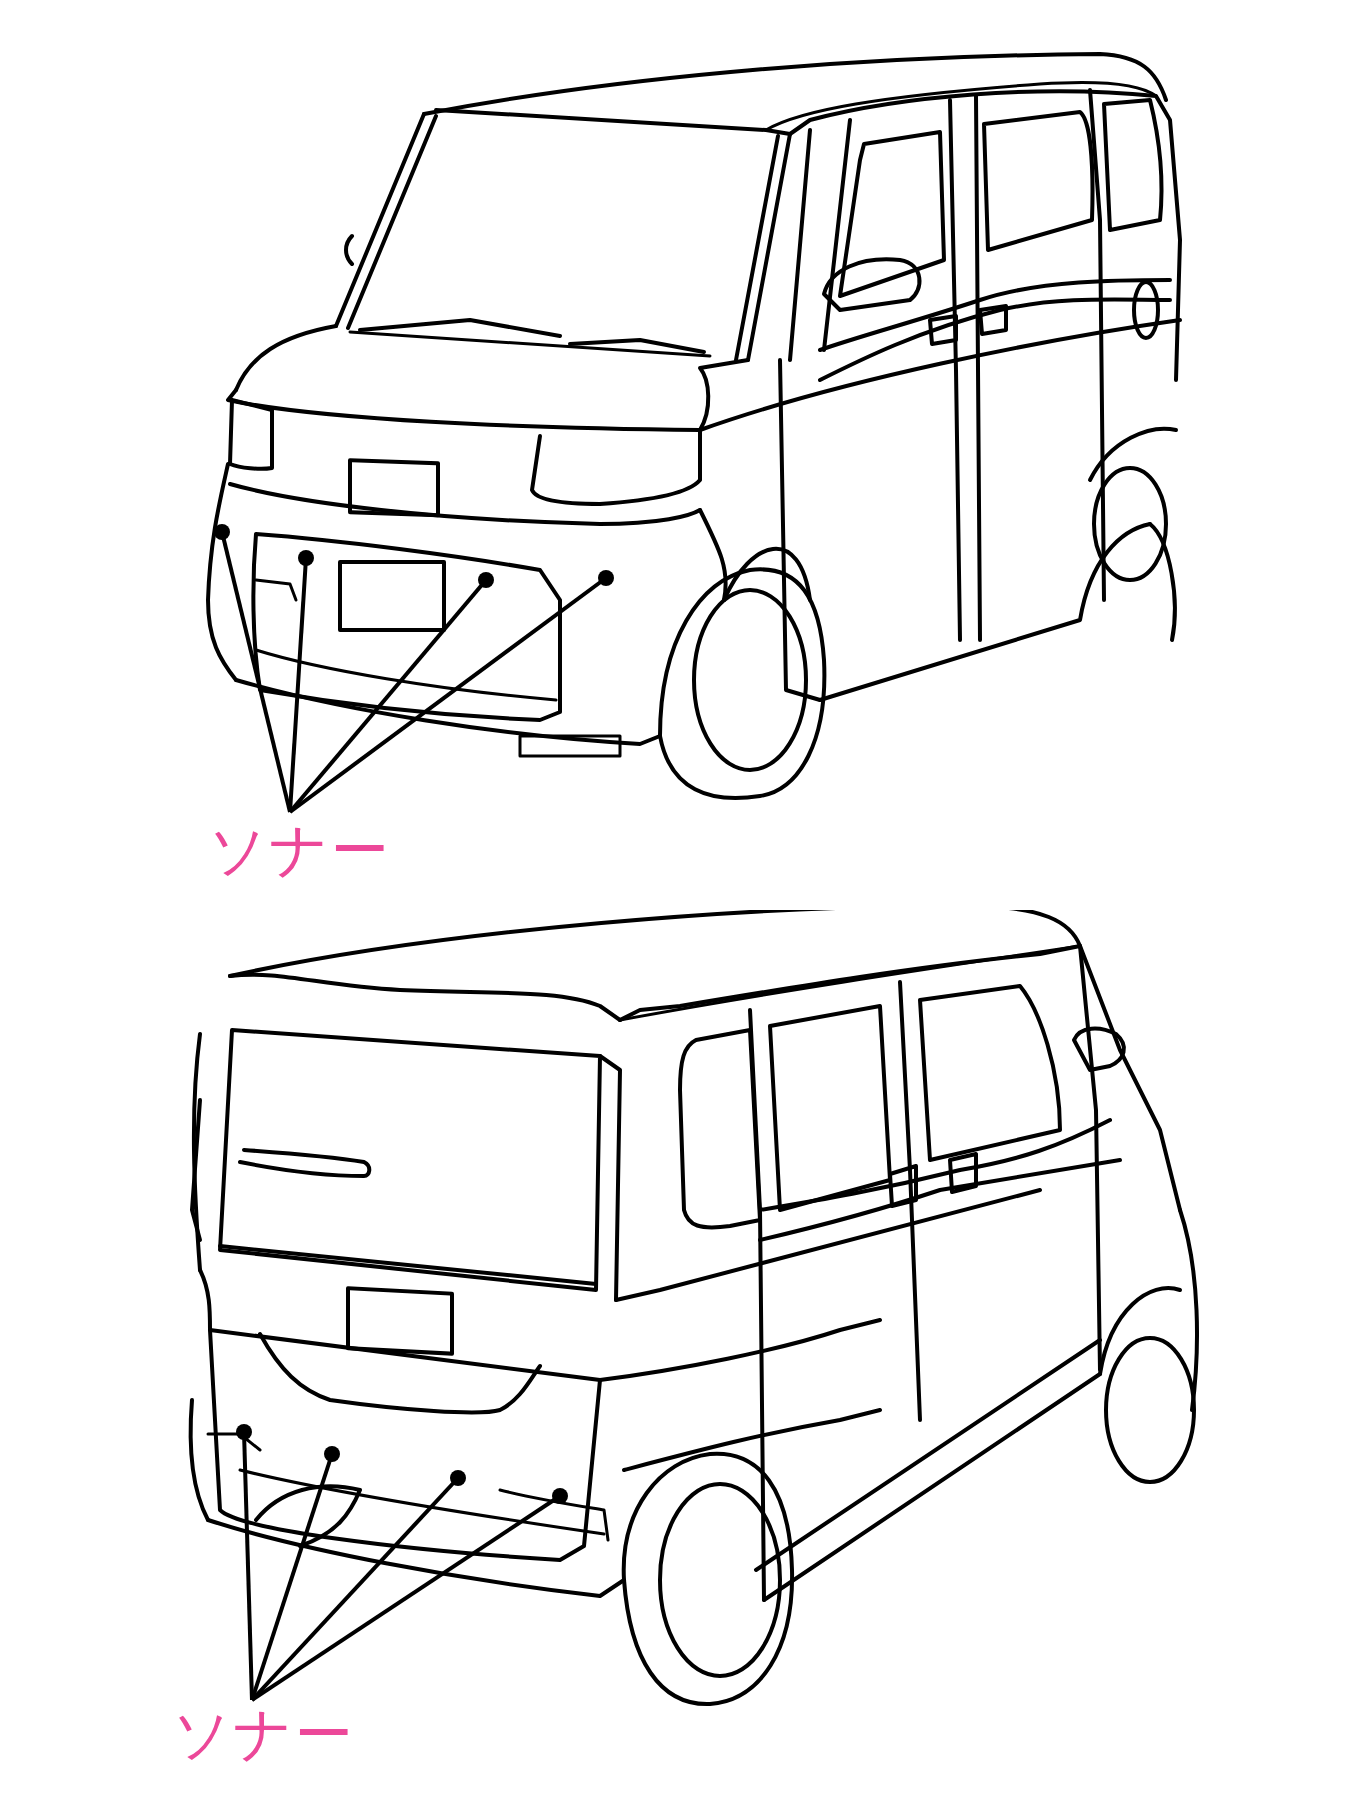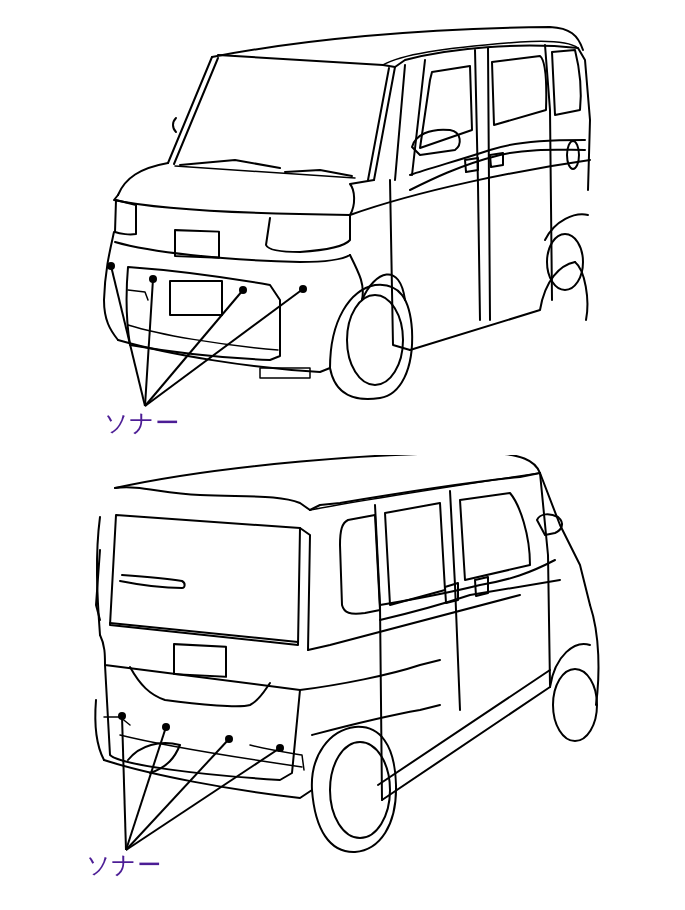--- a/index.html
+++ b/index.html
@@ -5,21 +5,21 @@
   html,body{margin:0;padding:0;background:#ffffff;}
   body{width:685px;height:910px;position:relative;overflow:hidden;font-family:"DejaVu Sans",sans-serif;}
   .view{position:absolute;left:0;width:685px;}
   #front-view{top:0;height:455px;}
   #rear-view{top:455px;height:455px;}
   svg{position:absolute;left:0;top:0;}
   .ln{fill:none;stroke:#000;stroke-width:2;stroke-linejoin:round;stroke-linecap:round;}
   .thin{fill:none;stroke:#000;stroke-width:1.5;stroke-linejoin:round;stroke-linecap:round;}
   .ldr{fill:none;stroke:#000;stroke-width:2;}
   .dot{fill:#000;}
-  .label{position:absolute;font-size:24px;color:#4c1d95;letter-spacing:1px;line-height:1;}
+  .label{position:absolute;font-size:29px;color:#ec4899;letter-spacing:1px;line-height:1;}
   #front-label{left:104px;top:411px;}
   #rear-label{left:86px;top:398px;}
 </style>
 </head>
 <body>
 
 <div class="view" id="front-view">
   <svg width="685" height="455" viewBox="0 0 685 455">
 
     <path class="ln" d="M212,57 C300,40 420,28 550,27 C570,28 578,35 583,50"></path>

